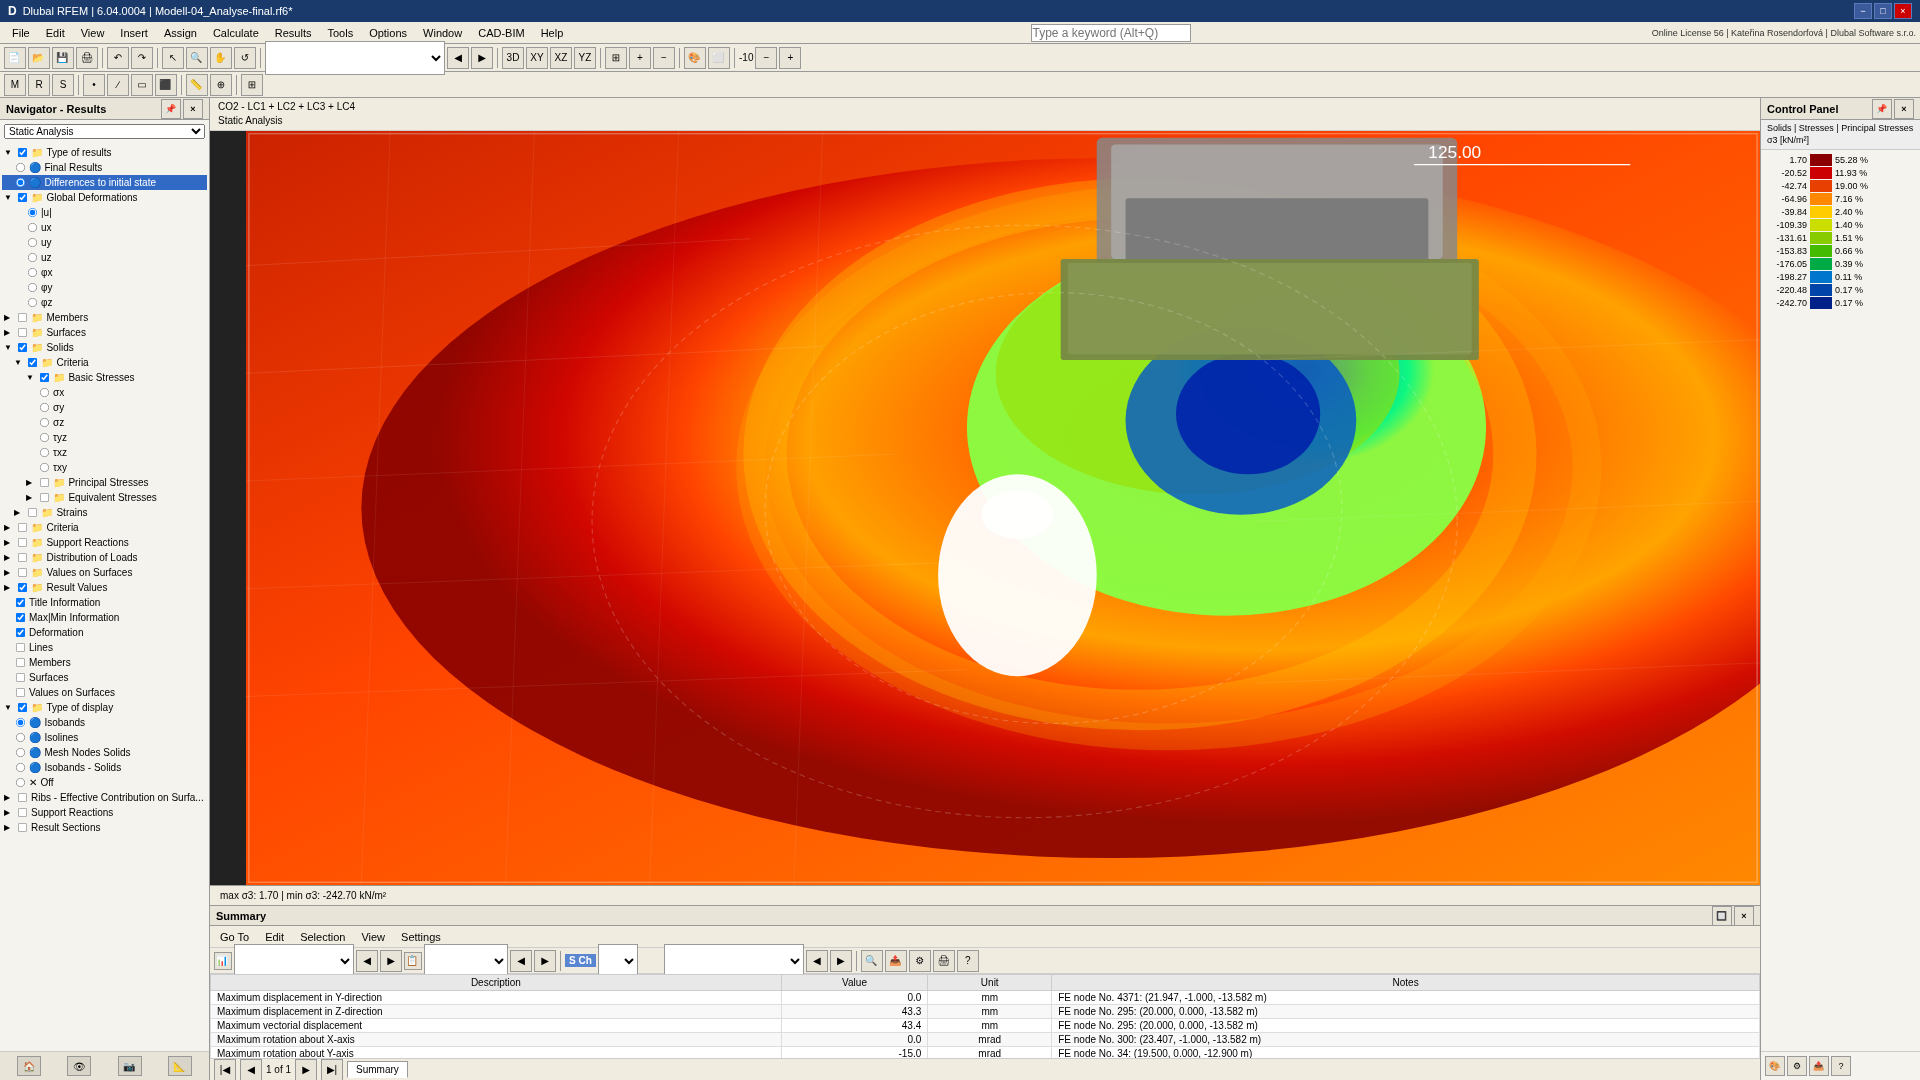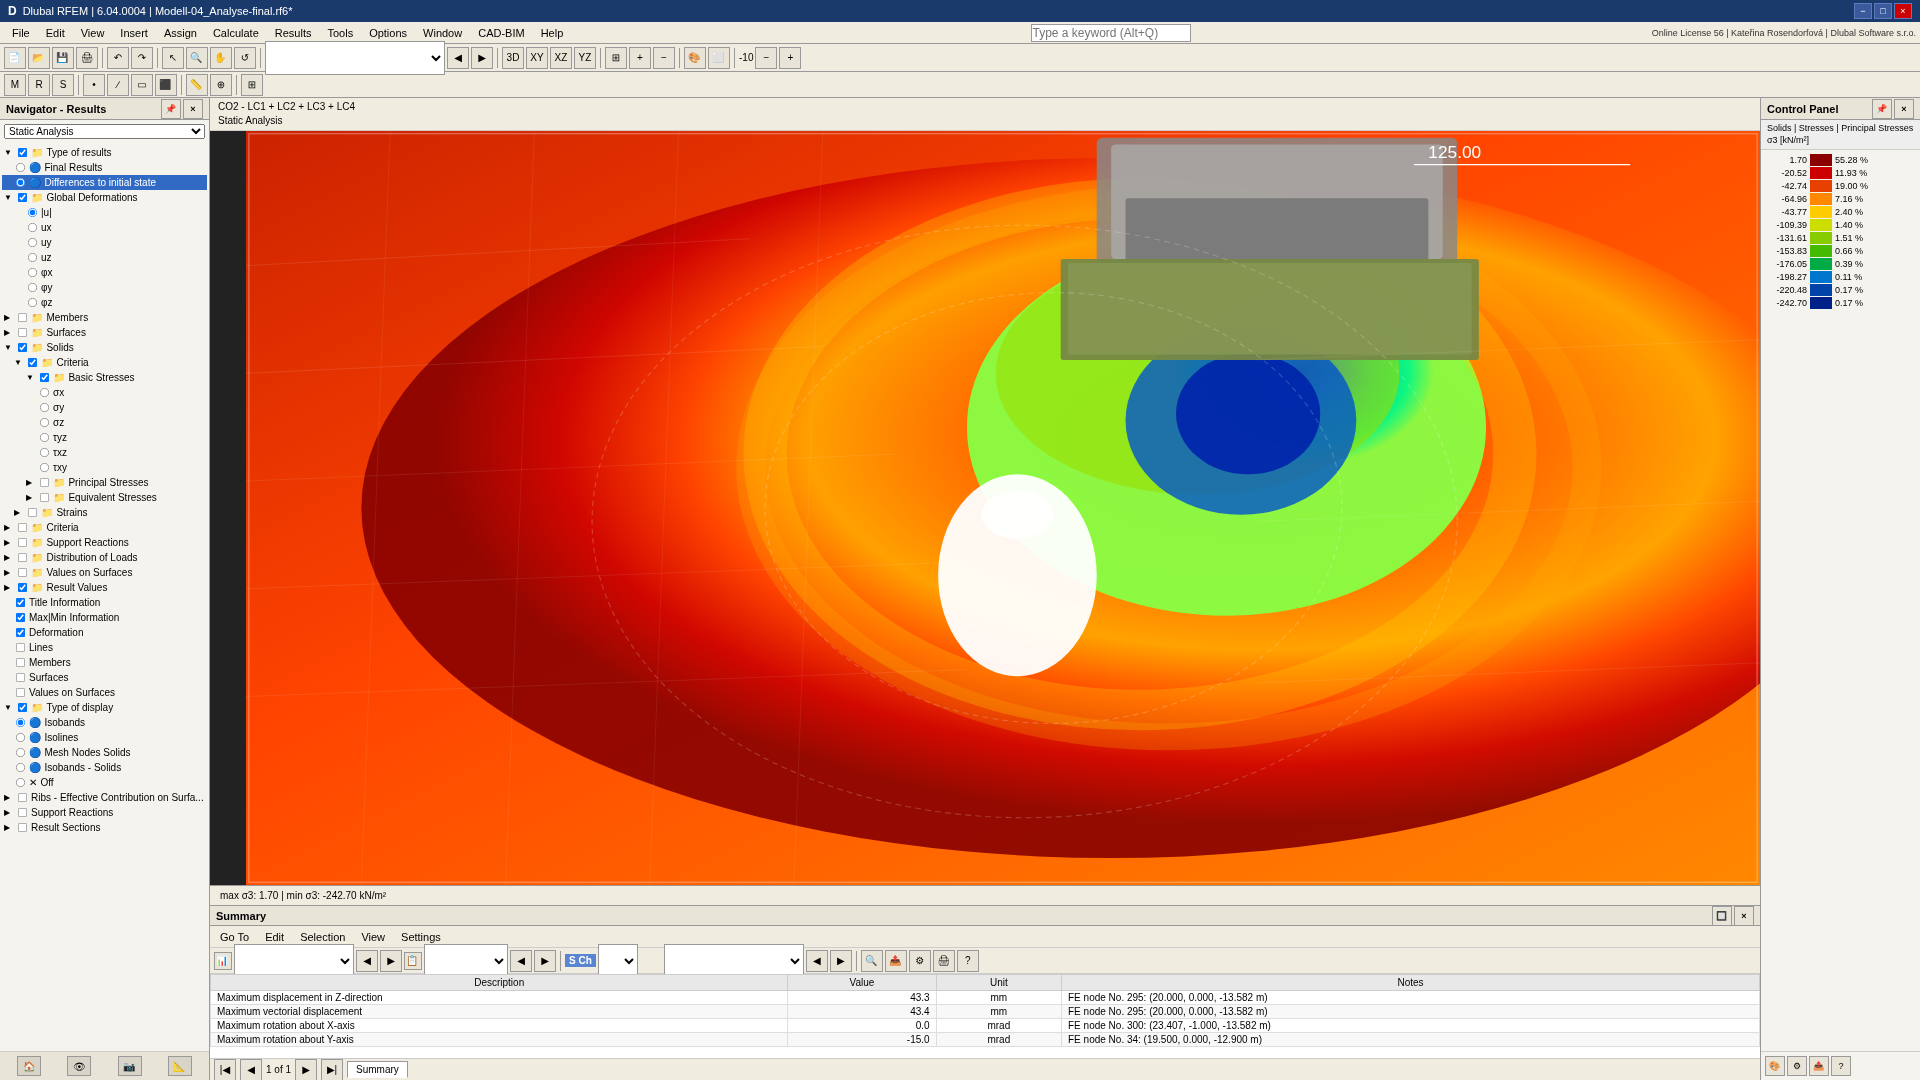--- a/index.html
+++ b/index.html
@@ -585,20 +585,26 @@
         <table id="summary-table">
           <thead>
             <tr>
               <th>Description</th>
               <th>Value</th>
               <th>Unit</th>
               <th>Notes</th>
             </tr>
           </thead>
           <tbody id="summary-tbody">
+          <tr>
+    <td>Maximum displacement in Y-direction</td>
+    <td style="text-align:right;">0.0</td>
+    <td style="text-align:center;">mm</td>
+    <td>FE node No. 4371: (21.947, -1.000, -13.582 m)</td>
+  </tr>
               <tr>
     <td>Maximum displacement in Z-direction</td>
     <td style="text-align:right;">43.3</td>
     <td style="text-align:center;">mm</td>
     <td>FE node No. 295: (20.000, 0.000, -13.582 m)</td>
   </tr>
               <tr>
     <td>Maximum vectorial displacement</td>
     <td style="text-align:right;">43.4</td>
     <td style="text-align:center;">mm</td>
@@ -658,21 +664,21 @@
     <span class="legend-value">-42.74</span>
     <div class="legend-bar" style="background:#e84000;"></div>
     <span class="legend-pct">19.00 %</span>
   </div>
         <div class="legend-row">
     <span class="legend-value">-64.96</span>
     <div class="legend-bar" style="background:#ff8800;"></div>
     <span class="legend-pct">7.16 %</span>
   </div>
         <div class="legend-row">
-    <span class="legend-value">-43.77</span>
+    <span class="legend-value">-39.84</span>
     <div class="legend-bar" style="background:#ffcc00;"></div>
     <span class="legend-pct">2.40 %</span>
   </div>
         <div class="legend-row">
     <span class="legend-value">-109.39</span>
     <div class="legend-bar" style="background:#ccdd00;"></div>
     <span class="legend-pct">1.40 %</span>
   </div>
         <div class="legend-row">
     <span class="legend-value">-131.61</span>

